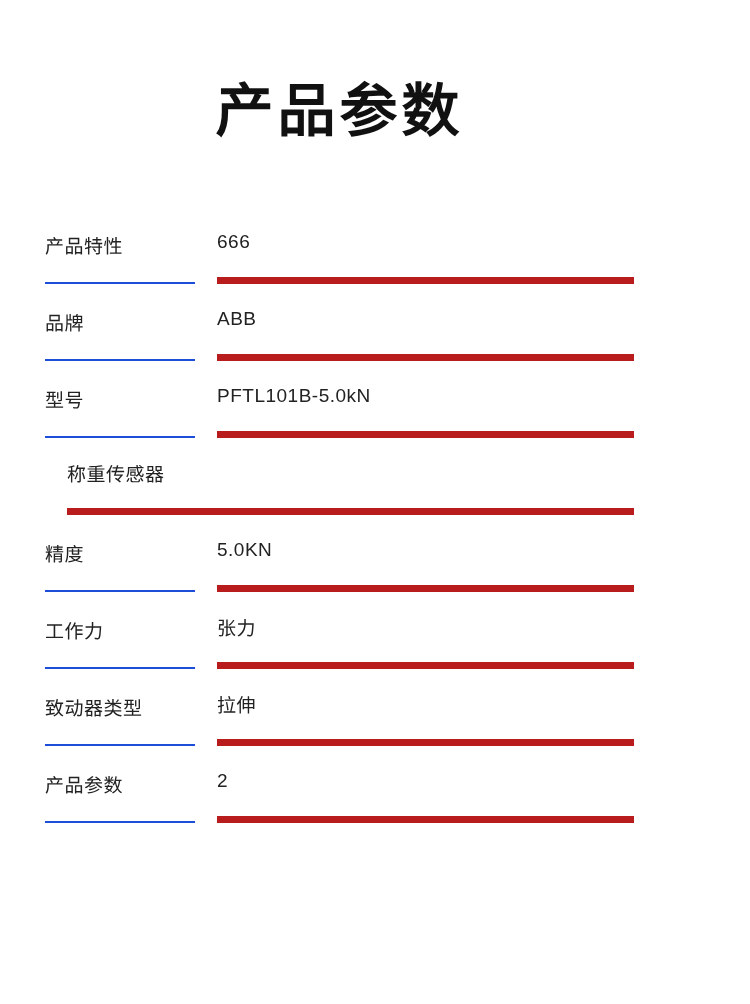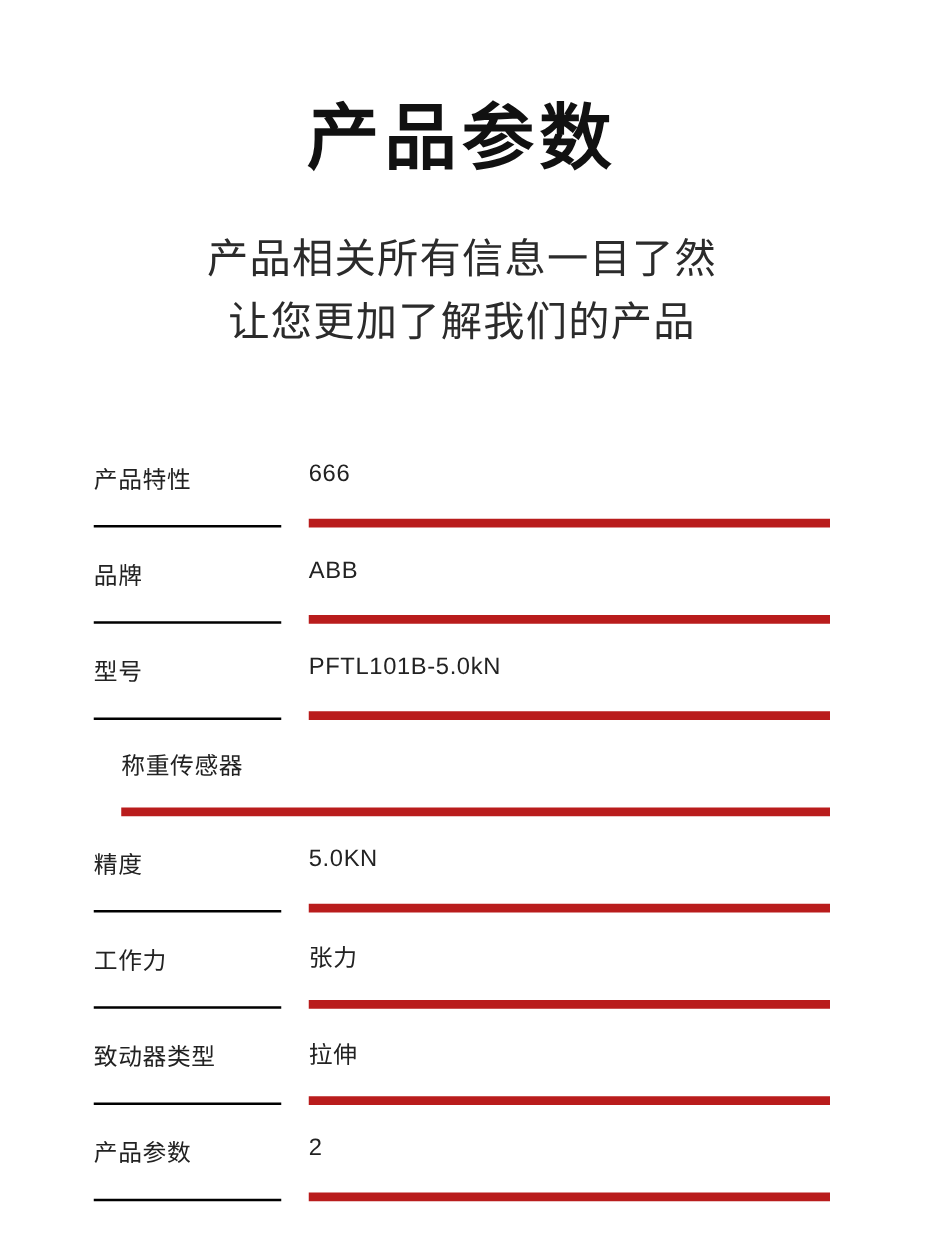--- a/index.html
+++ b/index.html
@@ -13,21 +13,20 @@
     font-family: "Liberation Sans", "DejaVu Sans", sans-serif;
     color: #1a1a1a;
     overflow: hidden;
   }
 
   .page {
     width: 679px;
     height: 1004px;
     position: relative;
     box-sizing: border-box;
-    margin-left: 30px;
   }
 
   .header {
     padding-top: 78px;
     text-align: center;
   }
 
   .main-title {
     font-size: 58px;
     font-weight: 700;
@@ -61,21 +60,21 @@
     height: 77px;
   }
 
   .spec-label {
     width: 150px;
     flex: 0 0 150px;
     font-size: 19px;
     color: #222222;
     display: flex;
     align-items: center;
-    border-bottom: 2px solid #000000;
+    border-bottom: 2px solid #1d4ed8;
     box-sizing: border-box;
     letter-spacing: 0.5px;
   }
 
   .spec-gap {
     width: 22px;
     flex: 0 0 22px;
   }
 
   .spec-value {
@@ -89,24 +88,20 @@
     letter-spacing: 0.5px;
   }
 </style>
 </head>
 <body>
 
 <div class="page">
 
   <div class="header">
     <h1 class="main-title">产品参数</h1>
-    <div class="subtitle">
-      <div>产品相关所有信息一目了然</div>
-      <div>让您更加了解我们的产品</div>
-    </div>
   </div>
 
   <div class="spec-table">
 
     <div class="spec-row">
       <div class="spec-label">产品特性</div>
       <div class="spec-gap"></div>
       <div class="spec-value">666</div>
     </div>
 

